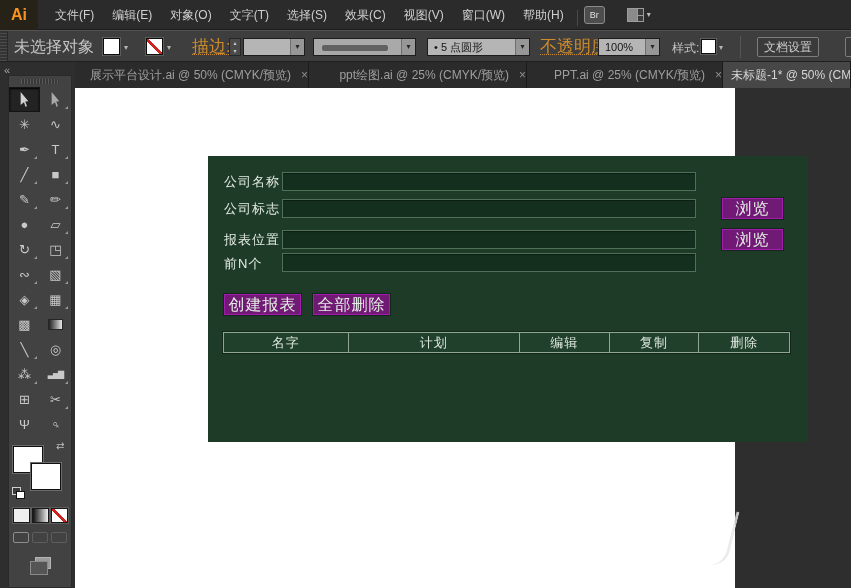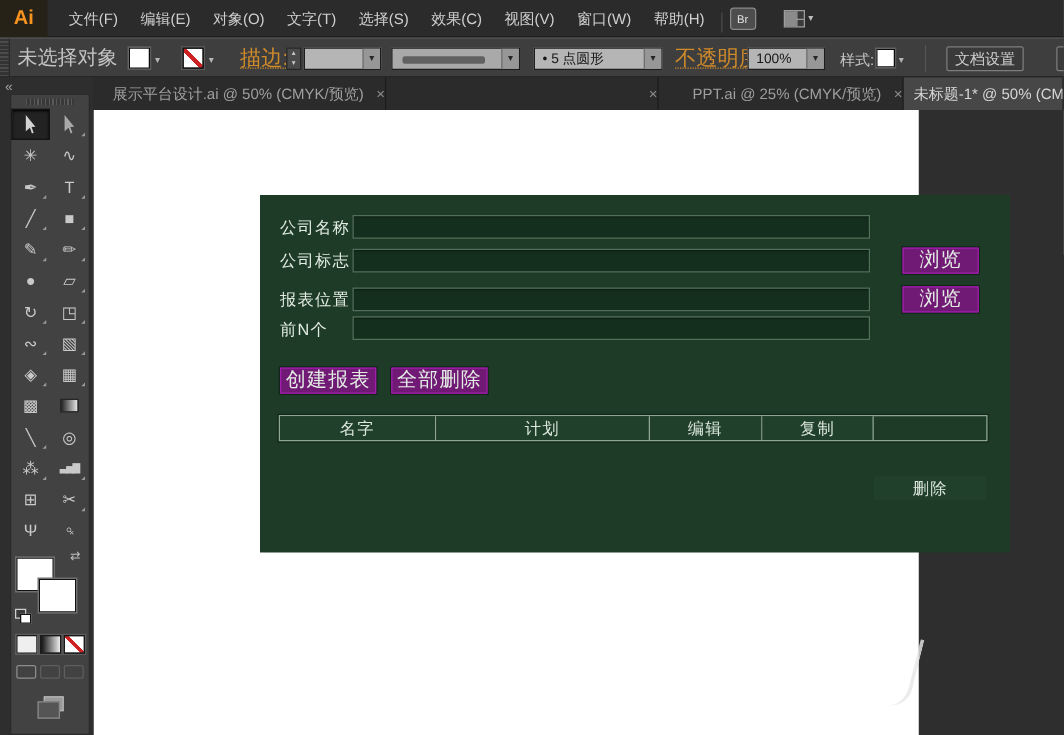--- a/index.html
+++ b/index.html
@@ -154,20 +154,21 @@
     <div class="ob-button" style="left:757px; width:62px;">文档设置</div>
     <div class="ob-button" style="left:845px; width:12px;"></div>
   </div>
 
   <div class="tabbar">
     <div class="tab" style="width:234px;">
       <span>展示平台设计.ai @ 50% (CMYK/预览)</span>
       <span class="tabx">×</span>
     </div>
     <div class="tab" style="width:218px;">
+      <span>ppt绘图.ai @ 25% (CMYK/预览)</span>
       <span class="tabx">×</span>
     </div>
     <div class="tab" style="width:196px;">
       <span>PPT.ai @ 25% (CMYK/预览)</span>
       <span class="tabx">×</span>
     </div>
     <div class="tab active" style="flex:1; justify-content:flex-start; padding-left:8px;">
       <span>未标题-1* @ 50% (CMYK/预览)</span>
     </div>
   </div>
@@ -301,19 +302,19 @@
       <div class="g-input" style="left:74px; top:97px; width:414px;"></div>
 
       <div class="g-btn" style="left:16px; top:138px; width:77px; height:21px; line-height:19px;">创建报表</div>
       <div class="g-btn" style="left:105px; top:138px; width:77px; height:21px; line-height:19px;">全部删除</div>
 
       <div class="g-table">
         <div class="g-th" style="width:125px;">名字</div>
         <div class="g-th" style="width:172px;">计划</div>
         <div class="g-th" style="width:90px;">编辑</div>
         <div class="g-th" style="width:90px;">复制</div>
-        <div class="g-th" style="width:90px;margin-top:48px;">删除</div>
+        <div class="g-th" style="width:90px;">删除</div>
       </div>
     </div>
     <div class="watermark"></div>
   </div>
 
 </div>
 
 </body></html>

